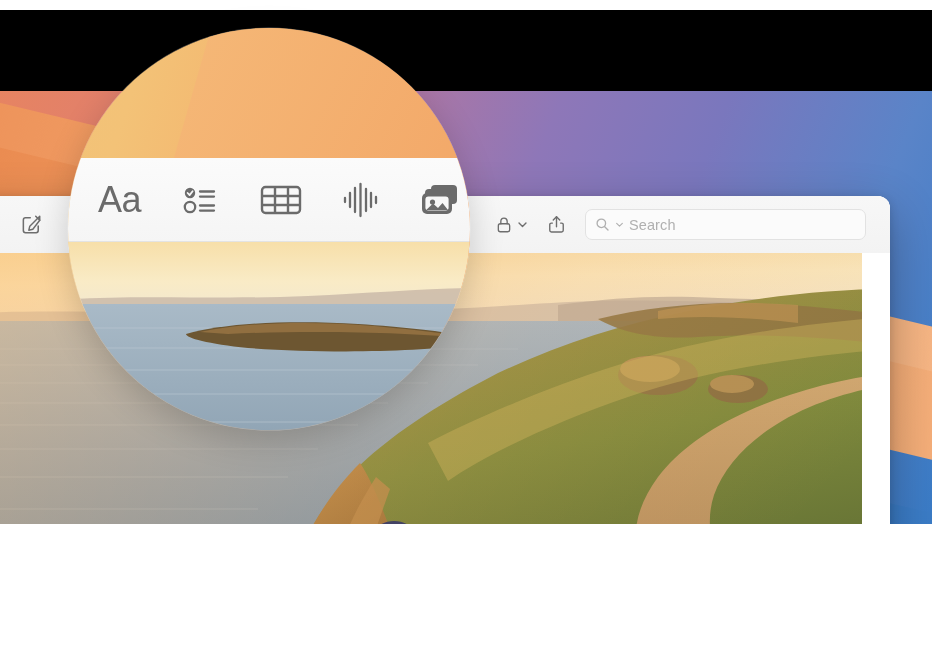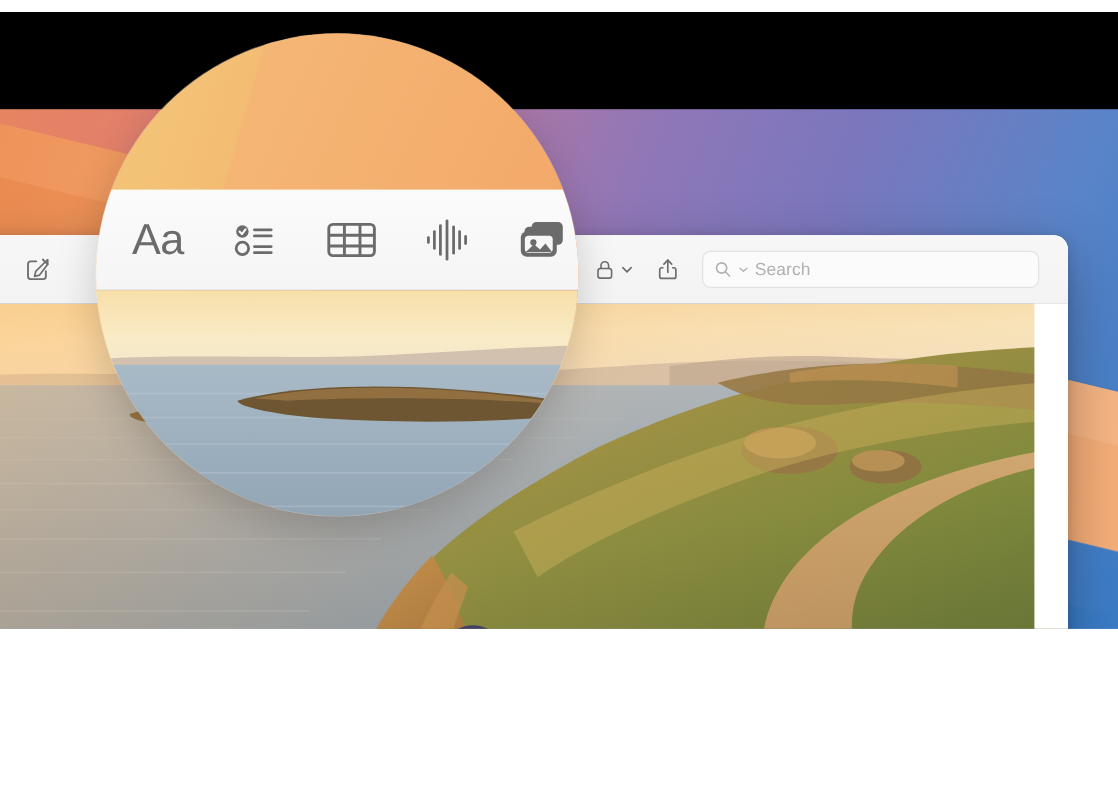--- a/index.html
+++ b/index.html
@@ -165,21 +165,21 @@
     position: absolute;
     right: 0; top: 57px;
     width: 28px; bottom: 0;
     background: #ffffff;
     z-index: 3;
   }
 
   
   .lens {
     position: absolute;
-    left: 80px; top: 28px;
+    left: 68px; top: 28px;
     width: 402px; height: 402px;
     border-radius: 50%;
     overflow: hidden;
     z-index: 50;
     box-shadow: 0 0 0 0.5px rgba(255,255,255,0.35), 0 10px 34px rgba(0,0,0,0.18);
     text-align: center;
   }
   .lens-content {
     position: absolute;
     left: 0; top: 0;

